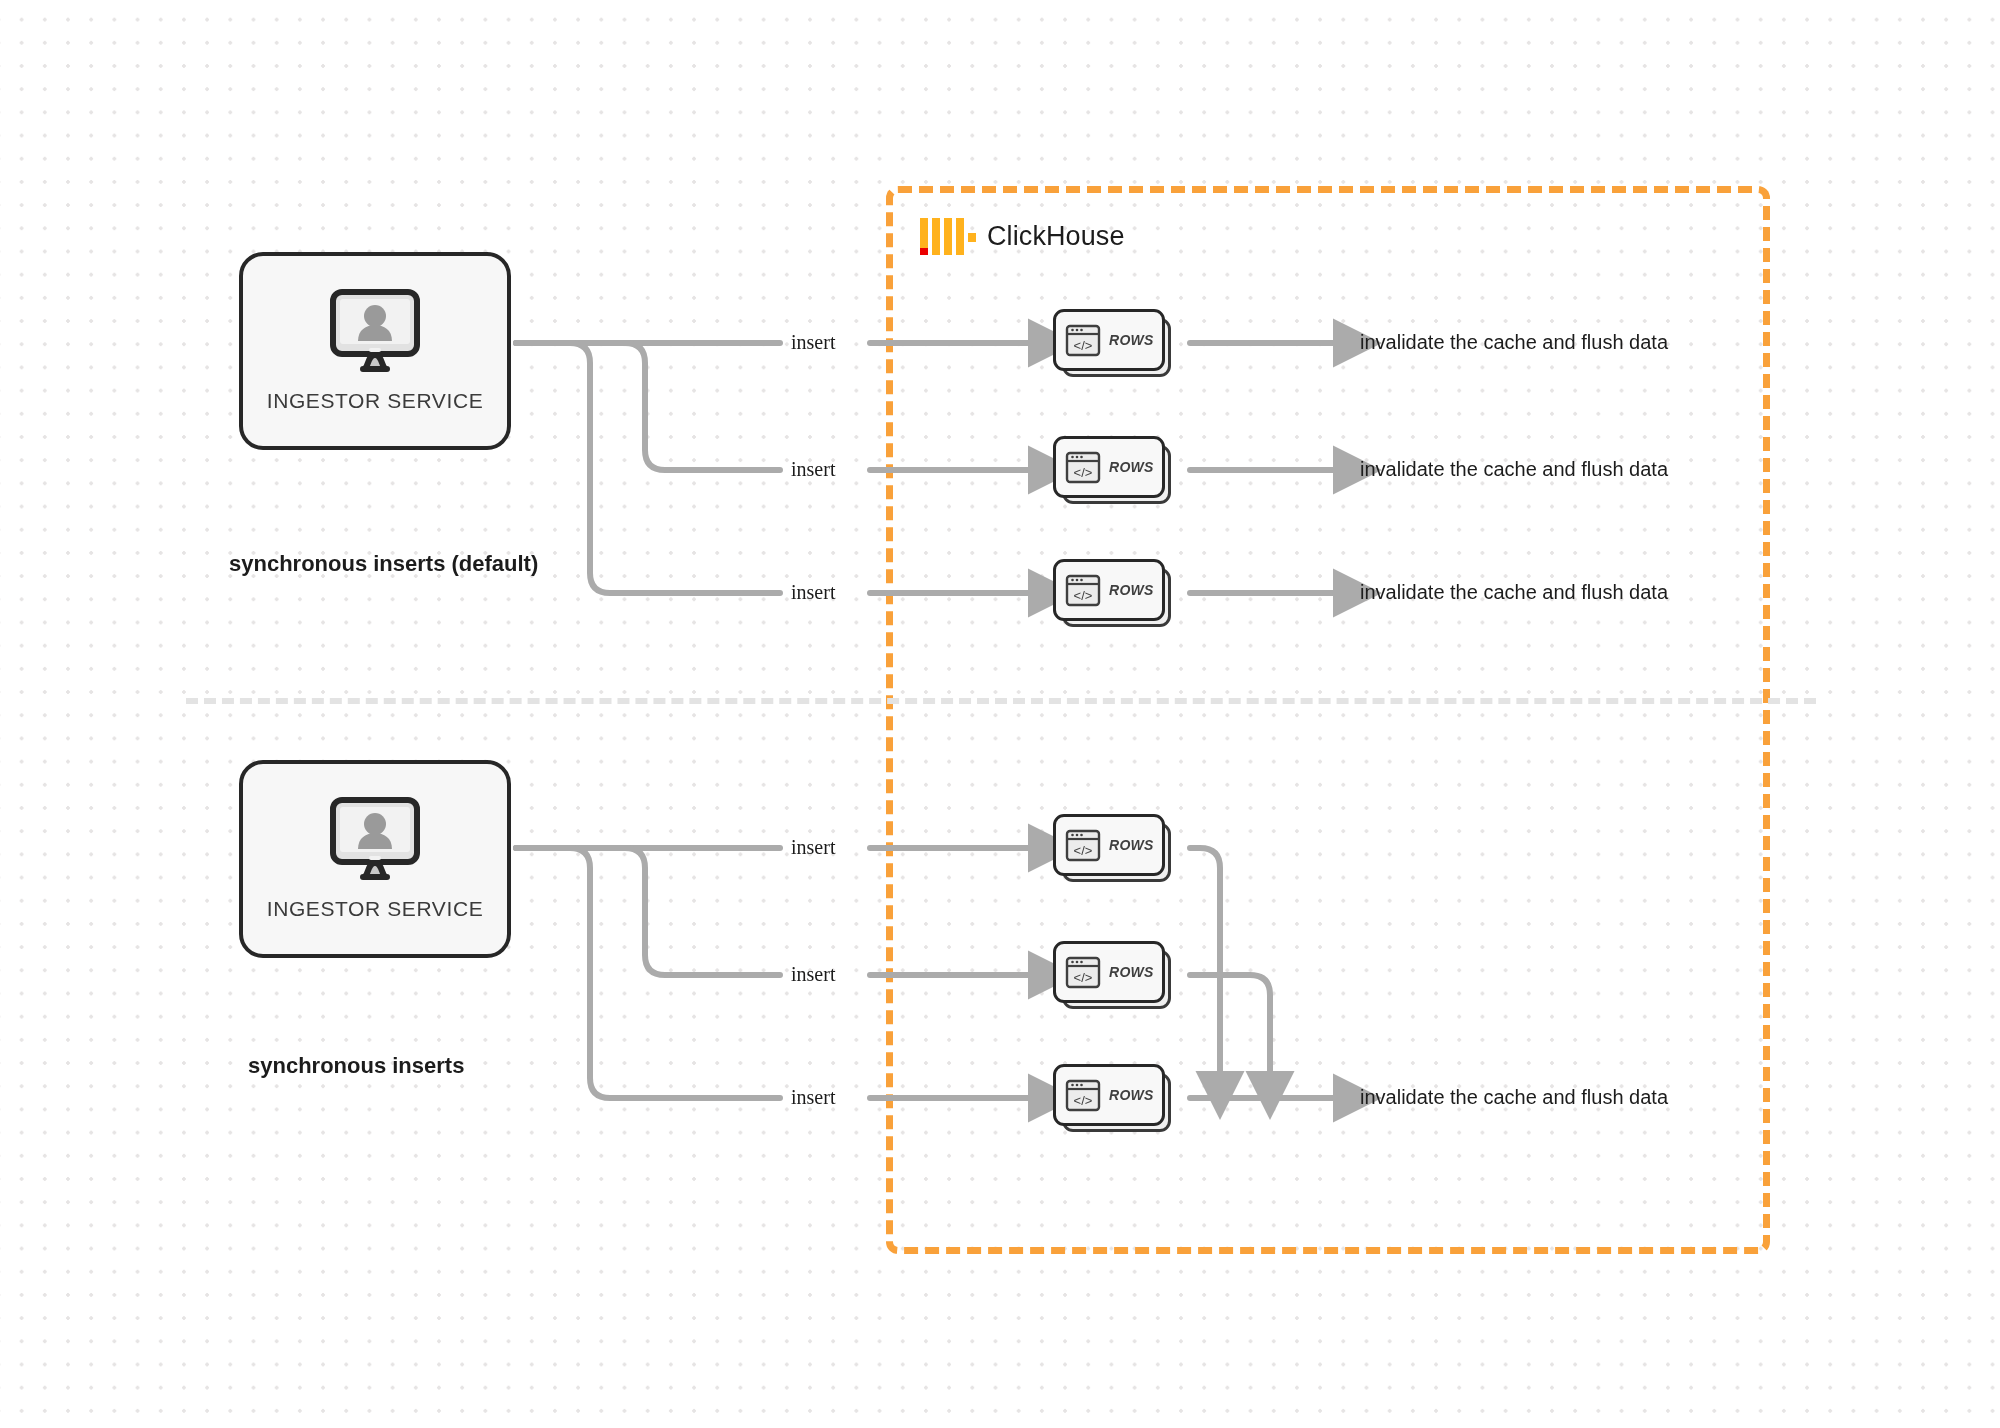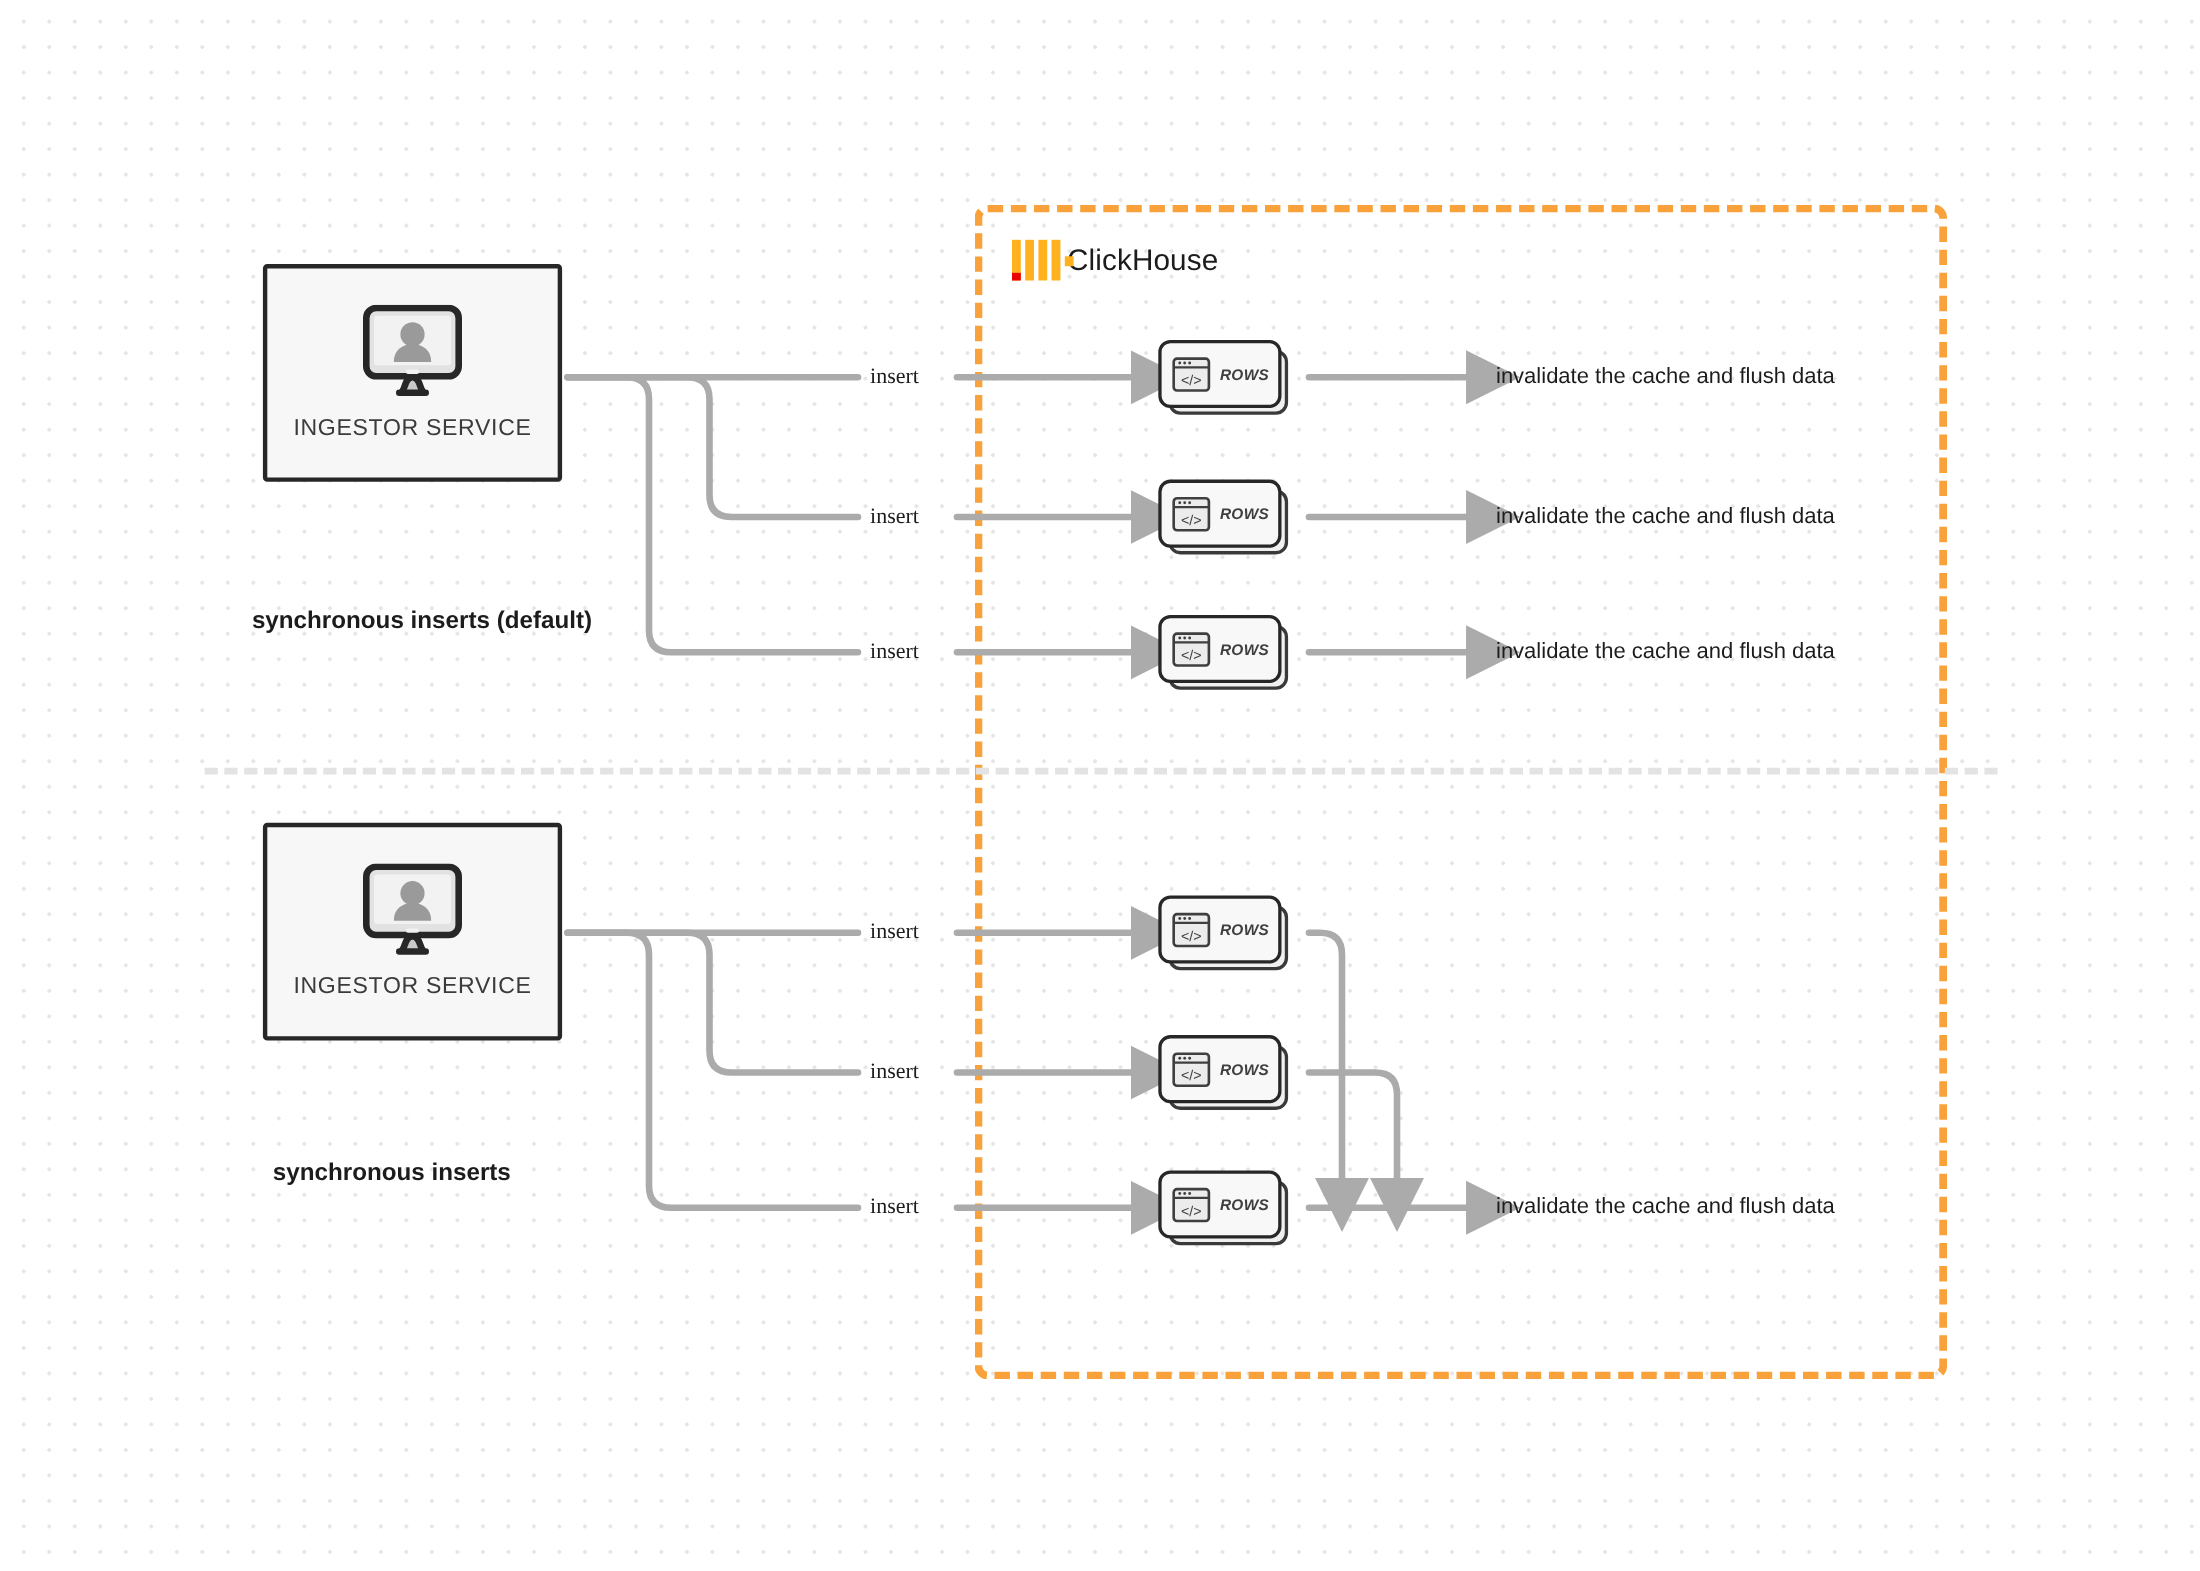--- a/index.html
+++ b/index.html
@@ -29,20 +29,21 @@
     border: 7px dashed #F9A13A;
     border-radius: 12px;
     box-sizing: border-box;
   }
   .ch-header {
     position: absolute;
     left: 920px;
     top: 218px;
     display: flex;
     align-items: center;
+    gap: 17px;
   }
   .ch-logo {
     position: relative;
     width: 50px;
     height: 37px;
   }
   .ch-logo .bar {
     position: absolute;
     top: 0;
     width: 8px;
@@ -76,27 +77,28 @@
     white-space: nowrap;
   }
 
   
   .svc-box {
     position: absolute;
     width: 272px;
     height: 198px;
     background: #f7f7f7;
     border: 4px solid #272727;
-    border-radius: 4px;
+    border-radius: 24px;
     box-sizing: border-box;
     display: flex;
     flex-direction: column;
     align-items: center;
     justify-content: center;
     gap: 12px;
+    margin-top: 12px;
   }
   .svc-box.sync  { left: 239px; top: 240px; }
   .svc-box.async { left: 239px; top: 748px; }
   .svc-label {
     font-size: 21px;
     color: #3b3b3b;
     letter-spacing: 0.6px;
     white-space: nowrap;
   }
   .monitor { width: 96px; height: 88px; display: block; }

